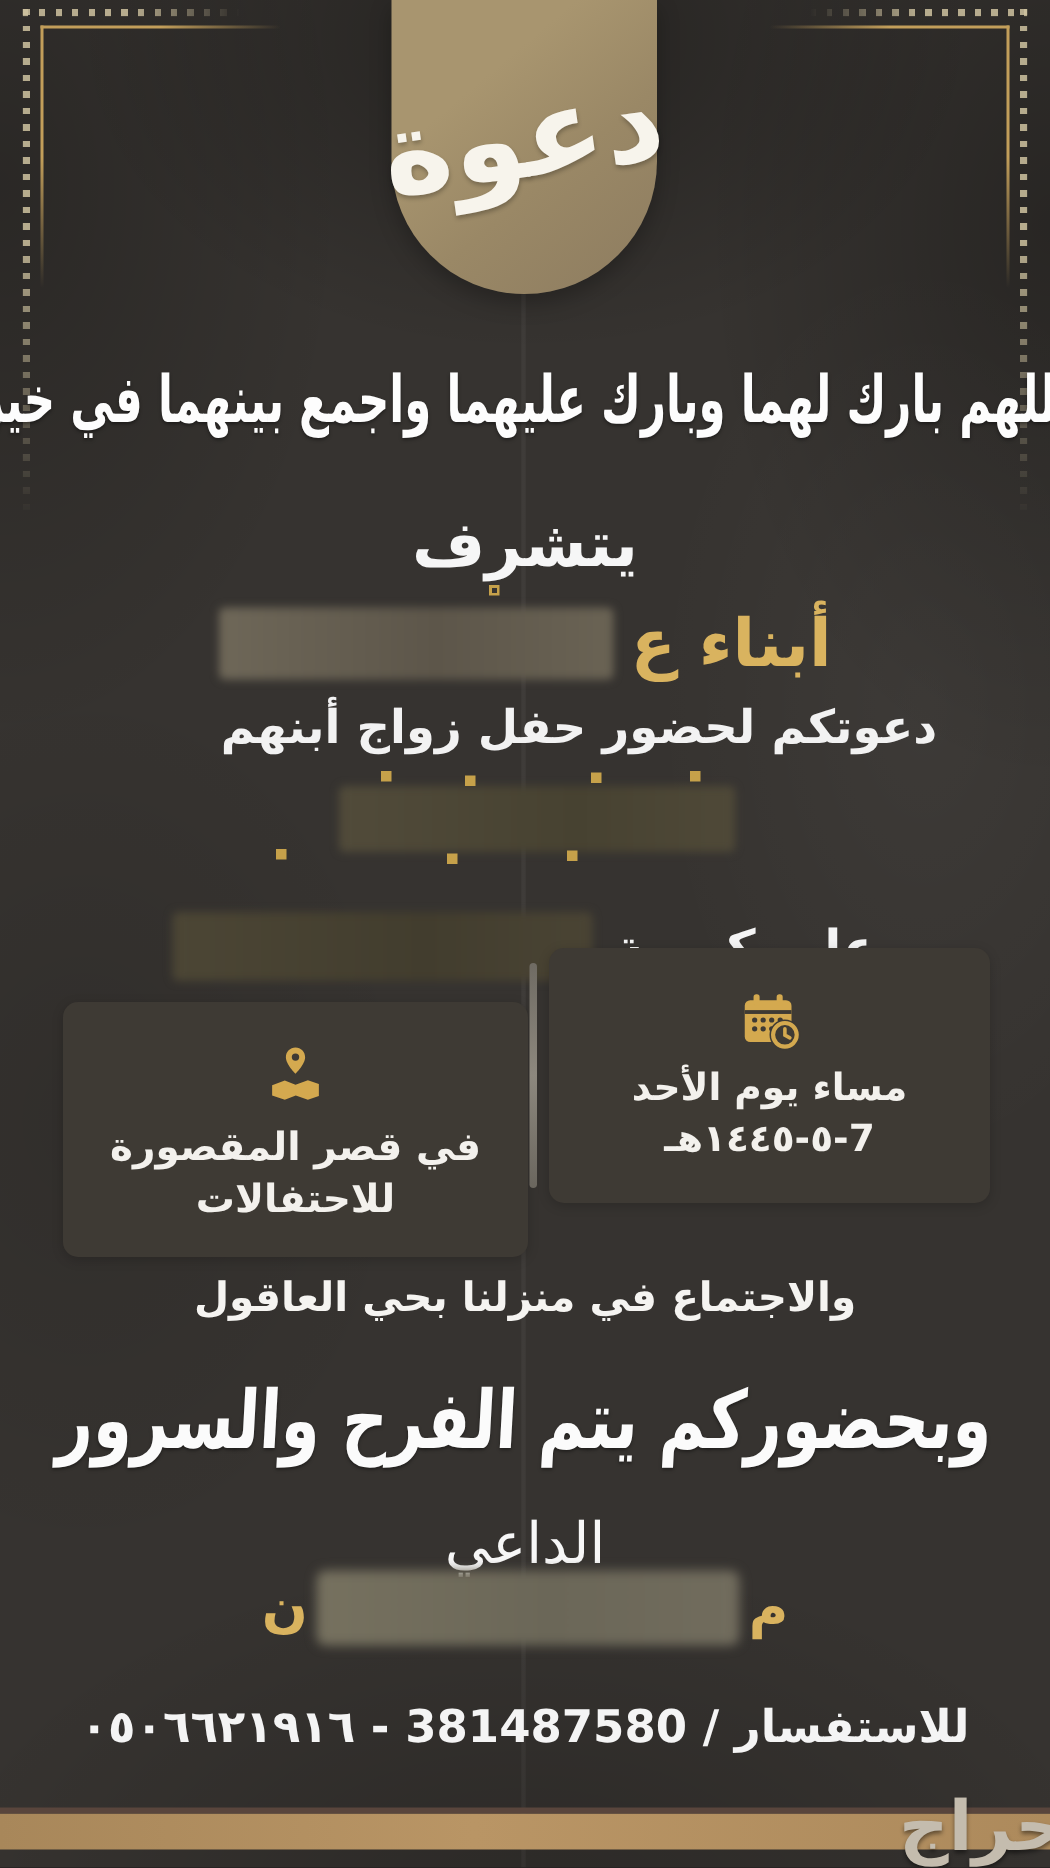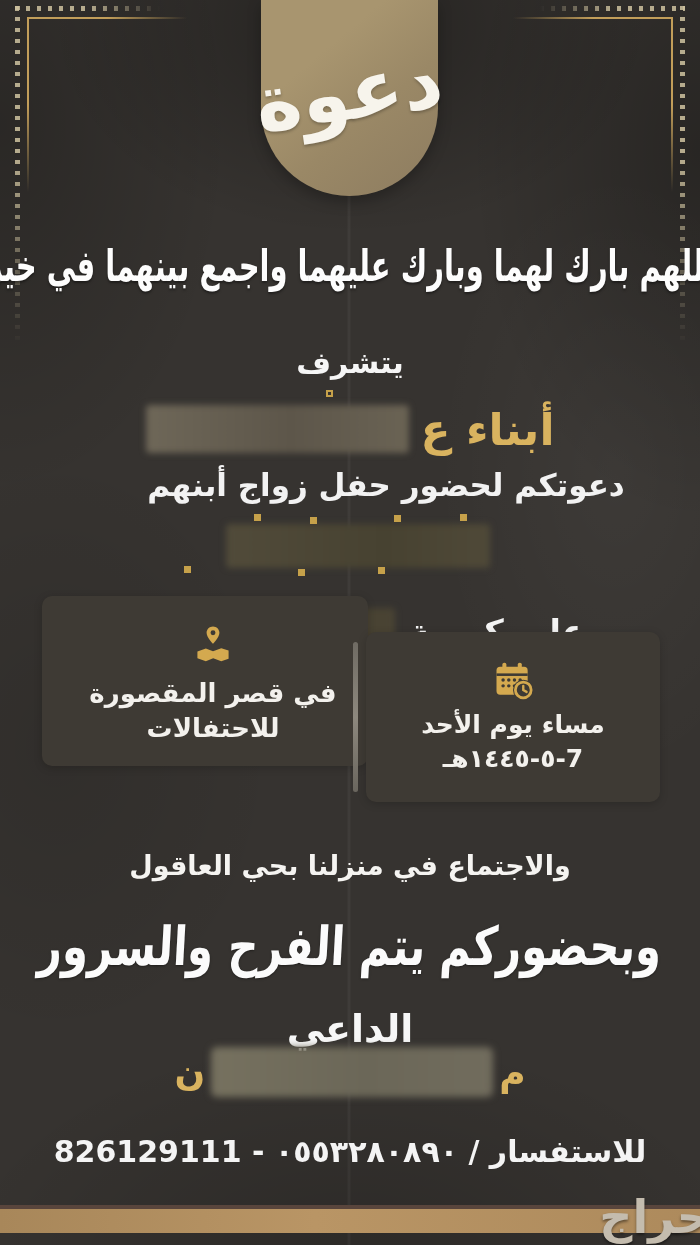--- a/index.html
+++ b/index.html
@@ -34,51 +34,51 @@
     background:linear-gradient(140deg,#a8956f 30%,#9a8866 60%,#8d7c60);
     box-shadow:0 6px 14px rgba(0,0,0,0.25);
   }
   .badge-word{
     width:100%;height:100%;color:#f7f4ec;font-size:78px;font-weight:bold;
     transform:rotate(-8deg) translateY(-6px);text-shadow:0 2px 3px rgba(0,0,0,0.25);
   }
 
   .blessing{left:14px;top:222px;width:672px;height:88px;color:#fdfdfd;font-size:29px;font-weight:bold;
     white-space:nowrap;transform:scaleY(1.5);text-shadow:0 1px 2px rgba(0,0,0,.4);}
-  .honor{left:0;top:332px;width:700px;height:60px;color:#f6f6f6;font-size:30px;font-weight:600;}
+  .honor{left:0;top:332px;width:700px;height:60px;color:#f6f6f6;font-size:42px;font-weight:600;}
 
   .family-row{left:0;top:400px;width:700px;height:58px;display:flex;align-items:center;justify-content:center;gap:12px;color:#d9b35f;font-weight:bold;}
   .family-prefix{font-size:44px;}
   .family-mercy{font-size:28px;}
   .blur-rect{border-radius:4px;filter:blur(3px);}
   .blur-family{width:263px;height:48px;background:linear-gradient(90deg,#6e6758,#5d564a 55%,#6a6354);}
   .invite{left:0;top:458px;width:700px;height:54px;color:#f2f2f2;font-size:31px;font-weight:600;padding-left:36px;}
 
   .blur-groom{left:226px;top:524px;width:264px;height:44px;background:linear-gradient(90deg,#514b3a,#474231 60%,#4f4938);}
   .bride-row{left:0;top:605px;width:700px;height:52px;display:flex;align-items:center;justify-content:center;gap:14px;}
   .bride-label{color:#f4f4f4;font-size:33px;font-weight:600;}
   .blur-bride{width:280px;height:46px;background:linear-gradient(90deg,#4c4635,#423d2e 60%,#4a4434);}
 
   .specks{position:absolute;width:3px;height:3px;background:transparent;}
 
   .card{background:#3e3a34;border-radius:10px;box-shadow:0 2px 8px rgba(0,0,0,.18);
     display:flex;flex-direction:column;align-items:center;}
-  .card-venue{left:42px;top:596px;width:310px;height:170px;padding-left:16px;}
+  .card-venue{left:42px;top:668px;width:310px;height:170px;}
   .card-date{left:366px;top:632px;width:294px;height:170px;}
   .card-divider{left:353px;top:642px;width:5px;height:150px;border-radius:3px;
     background:linear-gradient(#6f6b63,#8d887e 50%,#6a665e);}
   .card-icon{margin-top:26px;}
   .card-text{color:#f3f1ed;font-size:26px;font-weight:600;margin-top:10px;padding:0 12px;line-height:1.35;text-align:center;}
   .card-date .card-text{font-size:25px;margin-top:6px;}
   .card-date .line2{margin-top:8px;}
 
   .gathering{left:0;top:840px;width:700px;height:50px;color:#f5f4f1;font-size:27px;font-weight:700;}
   .closing{left:0;top:896px;width:700px;height:100px;color:#fbfbfb;font-size:42px;font-weight:bold;
     transform:scaleY(1.28) skewX(-4deg);text-shadow:0 1px 2px rgba(0,0,0,.4);}
-  .host-label{left:0;top:1000px;width:700px;height:58px;color:#f7f7f7;font-size:38px;font-weight:700;}
+  .host-label{left:0;top:1000px;width:700px;height:58px;color:#f7f7f7;font-size:38px;font-weight:400;}
   .host-row{left:0;top:1044px;width:700px;height:56px;display:flex;align-items:center;justify-content:center;gap:6px;}
   .host-frag{color:#d9b35f;font-size:36px;font-weight:bold;}
   .blur-host{width:282px;height:50px;border-radius:6px;background:linear-gradient(90deg,#76715f,#6b6758 55%,#716c5d);filter:blur(3.5px);}
   .contact{left:0;top:1120px;width:700px;height:62px;color:#f4f4f4;font-size:30px;font-weight:600;letter-spacing:1px;}
 
   .band{left:0;top:1205px;width:700px;height:24px;border-top:4px solid #59453c;
     background:linear-gradient(90deg,#a8875a,#b99565 45%,#ad8a5c);}
   .watermark{right:-10px;top:1190px;color:#c4bcae;font-size:46px;font-weight:800;
     text-shadow:0 2px 3px rgba(0,0,0,.45);direction:rtl;}
 </style>
@@ -160,18 +160,18 @@
 
   <div class="abs center closing">وبحضوركم يتم الفرح والسرور</div>
 
   <div class="abs center host-label">الداعي</div>
   <div class="abs host-row">
     <span class="host-frag">م</span>
     <span class="blur-host"></span>
     <span class="host-frag">ن</span>
   </div>
 
-  <div class="abs center contact">للاستفسار / ٠٥٥٣٢٨٠٨٩٠ - 826129111</div>
+  <div class="abs center contact">للاستفسار / 381487580 - ٠٥٠٦٦٢١٩١٦</div>
 
   <div class="abs band"></div>
   <div class="abs watermark">حراج</div>
 
 </div>
 
 </body></html>

